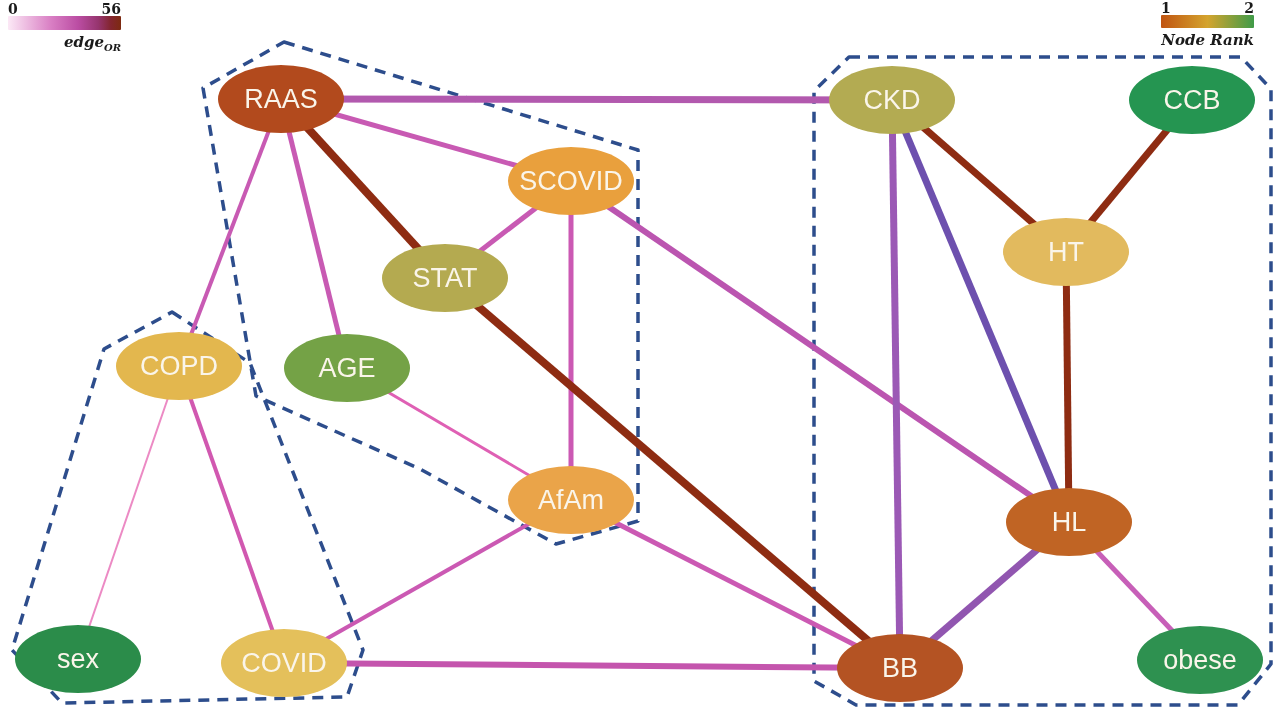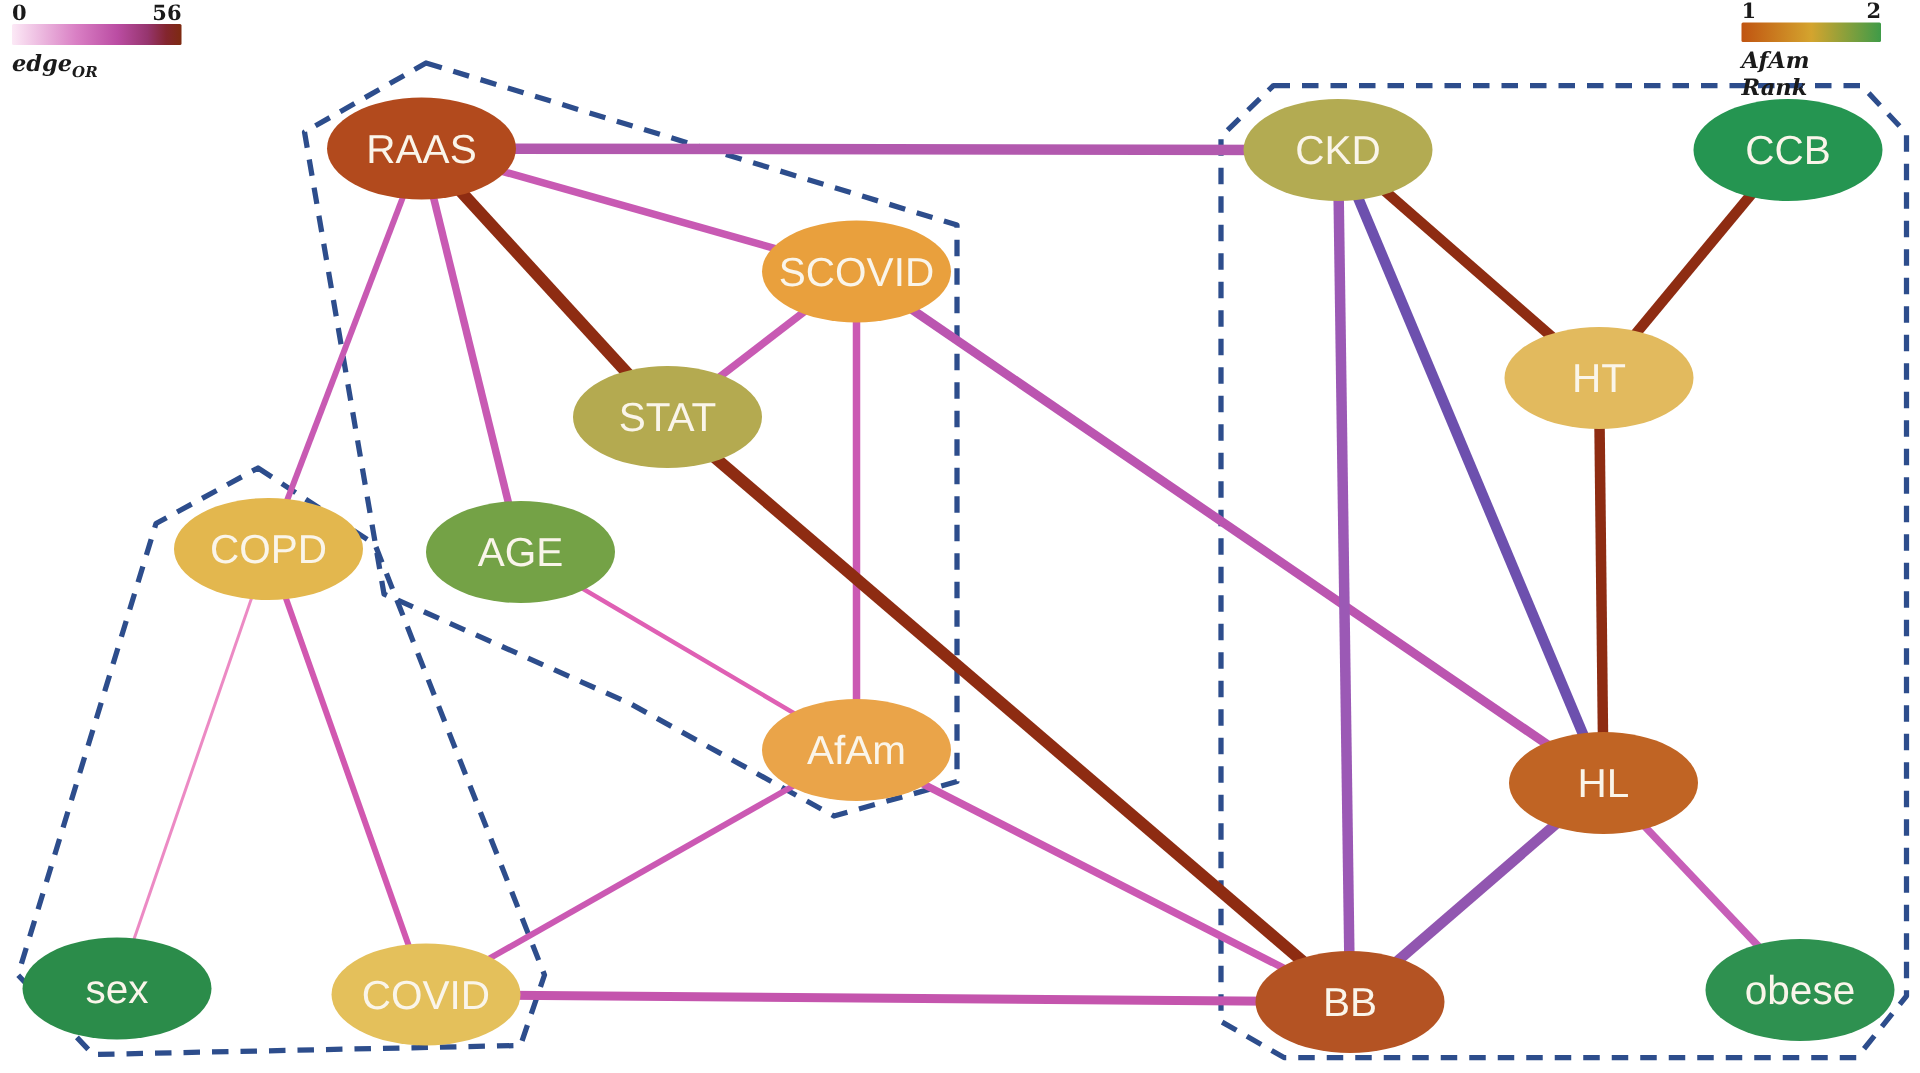--- a/index.html
+++ b/index.html
@@ -3,21 +3,21 @@
 <meta charset="utf-8">
 <style>
   html,body{margin:0;padding:0;background:#ffffff;}
   #stage{position:relative;width:1280px;height:715px;background:#ffffff;overflow:hidden;
          font-family:"Liberation Sans",sans-serif;}
   svg{position:absolute;left:0;top:0;}
   .legend{position:absolute;color:#1a1a1a;}
   .legend-bar{height:14px;border-radius:1px;}
   .legend-ends{display:flex;justify-content:space-between;
                font-family:"DejaVu Serif",serif;font-weight:bold;font-size:14px;line-height:14px;}
-  .legend-caption{text-align:left;font-family:"DejaVu Serif",serif;font-style:italic;
+  .legend-caption{text-align:right;font-family:"DejaVu Serif",serif;font-style:italic;
                   font-weight:bold;font-size:15px;margin-top:3px;}
   .legend-caption sub{font-size:10px;}
   #edge-legend{left:8px;top:2px;width:113px;}
   #node-legend{left:1161px;top:1px;width:93px;}
   #node-legend .legend-bar{height:13px;}
 </style>
 </head>
 <body>
 
 <div id="stage">
@@ -86,16 +86,16 @@
     <div class="legend-bar" style="background: linear-gradient(to right, rgb(252, 233, 246) 0%, rgb(217, 127, 196) 38%, rgb(187, 77, 163) 62%, rgb(150, 53, 110) 80%, rgb(131, 37, 46) 91%, rgb(125, 42, 16) 100%);"></div>
     <div class="legend-caption"><span>edge</span><sub>OR</sub></div>
   </div>
 
   <div class="legend" id="node-legend">
     <div class="legend-ends">
       <span>1</span>
       <span>2</span>
     </div>
     <div class="legend-bar" style="background: linear-gradient(to right, rgb(192, 84, 17) 0%, rgb(212, 164, 46) 50%, rgb(63, 155, 72) 100%);"></div>
-    <div class="legend-caption"><span>AfAm Rank</span></div>
+    <div class="legend-caption"><span>Node Rank</span></div>
   </div>
 
 </div>
 
 </body></html>

